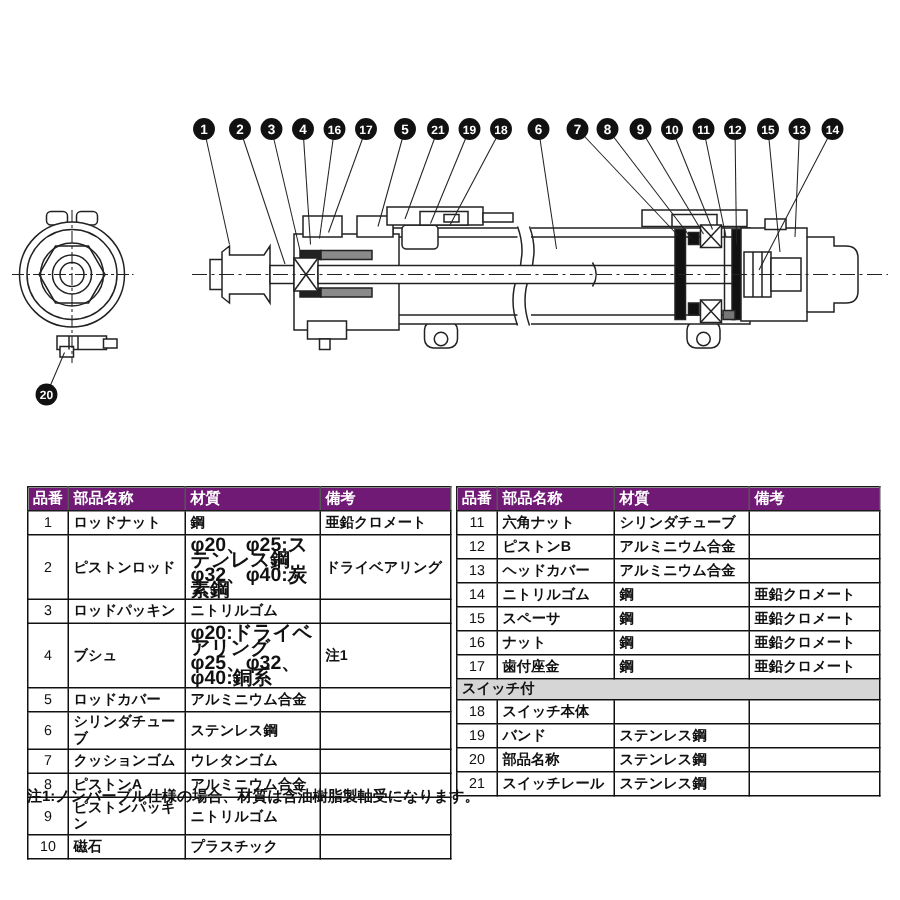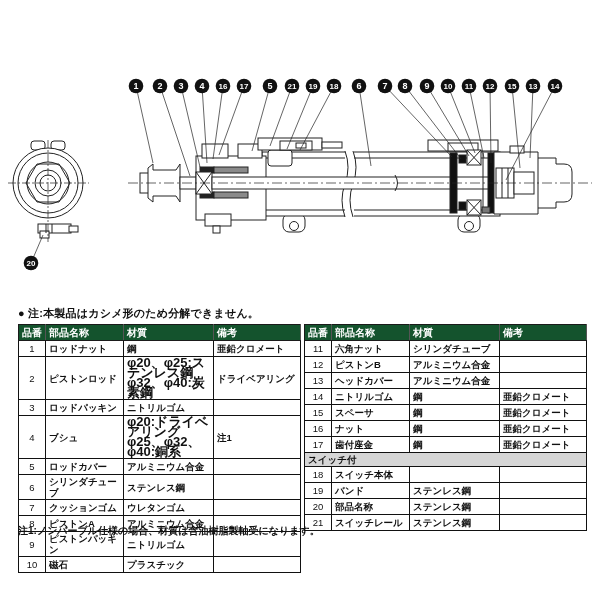--- a/index.html
+++ b/index.html
@@ -6,21 +6,21 @@
   .stage{position:relative;width:600px;height:600px;background:#ffffff;overflow:hidden;
          font-family:"Liberation Sans","DejaVu Sans",sans-serif;color:#111;}
   .diagram-svg{position:absolute;top:0;left:0;}
   .note{position:absolute;top:306px;left:18px;font-size:11px;font-weight:bold;letter-spacing:0.2px;}
   .tables{position:absolute;top:324px;left:18px;display:flex;align-items:flex-start;}
   table{border-collapse:collapse;table-layout:fixed;}
   table.left{width:282px;}
   table.right{width:278px;margin-left:3px;}
   th,td{border:1px solid #111;font-size:9.5px;line-height:11px;padding:1px 3px;
         overflow:hidden;vertical-align:middle;}
-  thead th{background:#14532d;color:#fff;text-align:left;font-weight:bold;height:13px;
+  thead th{background:#701a75;color:#fff;text-align:left;font-weight:bold;height:13px;
            border-color:#1b1b1b;border-right:1px solid #555;font-size:10px;margin-top:15px;}
   td{font-weight:bold;height:13px;}
   td.no{font-weight:normal;text-align:center;padding:1px 1px;}
   td.mat.multiline{font-size:13px;line-height:10px;white-space:pre-line;}
   td.band{background:#d6d6d6;font-weight:bold;height:11px;font-size:9.5px;}
   col.c-no{width:27px;} col.c-name{width:78px;} col.c-mat{width:90px;} col.c-rem{width:87px;}
   .footnote{position:absolute;top:524px;left:18px;font-size:10px;font-weight:bold;}
 </style>
 </head>
 <body>
@@ -231,21 +231,20 @@
           </g>
           <g>
             <line x1="31" y1="263" x2="43" y2="235" stroke="#222222" stroke-width="0.7"></line>
             <circle cx="31" cy="263" r="7.3" fill="#111111" stroke="none"></circle>
             <text x="31" y="266.2" fill="#fff" stroke="none" text-anchor="middle" font-size="8" font-weight="bold" font-family="&quot;Liberation Sans&quot;,&quot;DejaVu Sans&quot;,sans-serif">20</text>
           </g>
         </g>
     </g>
   </svg>
 
-  <div class="note">● 注:本製品はカシメ形のため分解できません。</div>
 
   <div class="tables">
     <table class="left">
       <colgroup>
           <col class="c-no">
           <col class="c-name">
           <col class="c-mat">
           <col class="c-rem">
         </colgroup>
       <thead>

